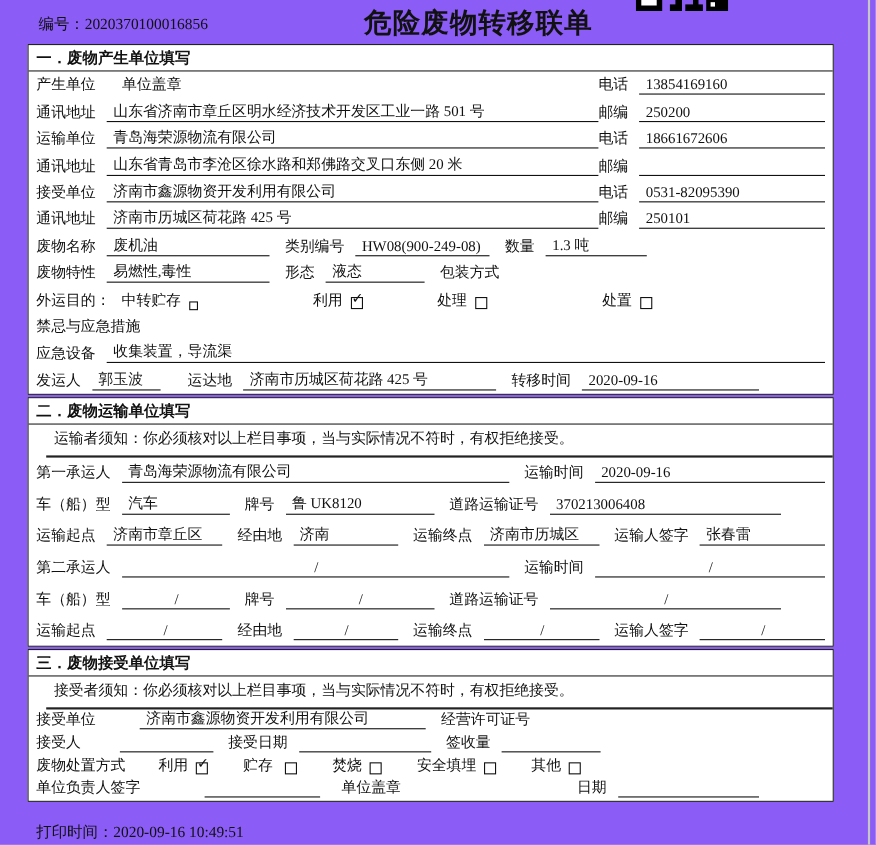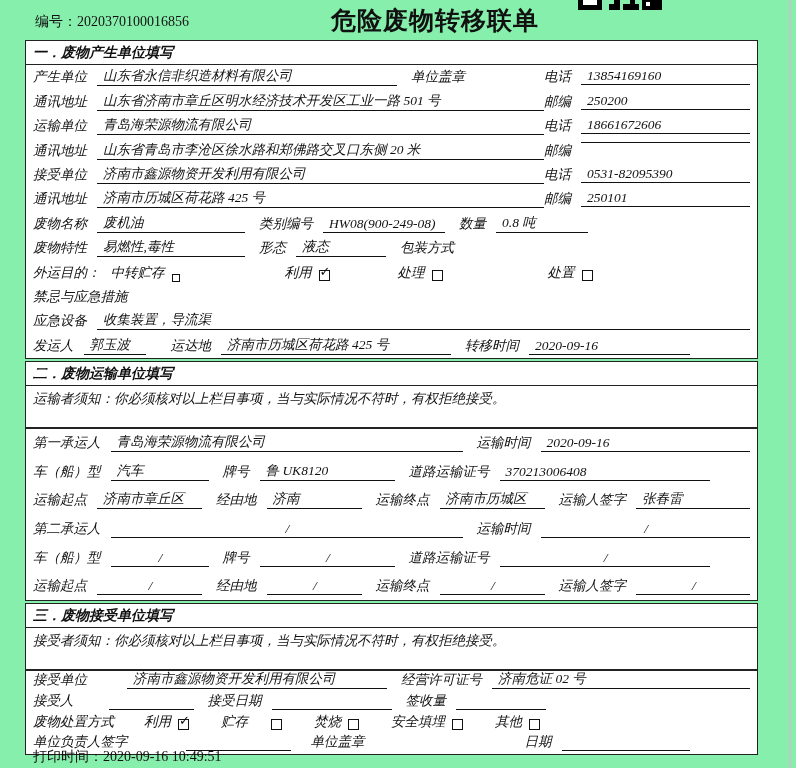--- a/index.html
+++ b/index.html
@@ -1,55 +1,55 @@
 <!DOCTYPE html>
 <html><head>
 <meta charset="utf-8">
 <style>
   * { box-sizing: border-box; margin: 0; padding: 0; }
   body { background: #ffffff; }
   .page {
-    position: relative; width: 796px; height: 768px; background: #86efac;
+    position: relative; width: 796px; height: 768px; background: #8b5cf6;
     color: #111; font-family: "Liberation Serif", "DejaVu Serif", serif;
     font-size: 13.5px; overflow: hidden;
   }
   .scan-edge { position: absolute; top: 0; left: 789px; width: 2px; height: 768px; background: #c6c6c6; }
 
   
   .doc-number { position: absolute; left: 35px; top: 13px; font-size: 14px; white-space: nowrap; }
   .doc-title {
     position: absolute; left: 331px; top: 4px; font-size: 25px; font-weight: 700;
     font-family: "Liberation Sans", "DejaVu Sans", sans-serif; letter-spacing: 1px; white-space: nowrap;
   }
   .qr-frag { position: absolute; left: 578px; top: 0; }
 
   
   .form { position: absolute; left: 25px; top: 40px; width: 733px; }
-  .sec { border: 1.5px solid #222; background: #fff; margin-bottom: 2px; font-style: italic; }
+  .sec { border: 1.5px solid #222; background: #fff; margin-bottom: 2px; }
   .sec-head {
     font-family: "Liberation Sans", "DejaVu Sans", sans-serif; font-weight: 700;
     font-size: 14px; padding: 3px 7px 2px 7px; border-bottom: 1px solid #222; white-space: nowrap;
   }
-  .notice { padding: 4px 7px 19px 7px; border-bottom: 2px solid #222; white-space: nowrap; }
+  .notice { padding: 4px 7px 6px 7px; border-bottom: 2px solid #222; white-space: nowrap; margin-left: 16px; }
 
   .rows { padding: 0 7px; }
   .frow { display: flex; align-items: flex-end; white-space: nowrap; }
   .s1 .frow { height: 24.4px; padding-bottom: 3px; }
   .s2 .frow { height: 28.6px; padding-bottom: 5px; }
   .s3 .frow { height: 20.8px; padding-bottom: 3px; }
 
   .lbl { flex: 0 0 auto; margin-right: 10px; }
   .val {
     border-bottom: 1px solid #111; padding: 0 4px 0 6px; min-width: 30px;
     overflow: hidden; flex: 0 0 auto;
   }
   .val.grow { flex: 1 1 auto; }
   .val.c { text-align: center; }
   .spacer { flex: 1 1 auto; }
-  .col-r { display: flex; align-items: flex-start; flex: 0 0 206px; margin-left: auto; }
+  .col-r { display: flex; align-items: flex-end; flex: 0 0 206px; margin-left: auto; }
   .col-r .val { flex: 1 1 auto; }
 
   
   .cbx {
     display: inline-block; width: 11px; height: 11px; border: 1.5px solid #111;
     margin-left: 7px; position: relative; flex: 0 0 auto; top: -1px;
   }
   .cbx.small { width: 8px; height: 8px; border-width: 1px; top: 0; }
   .cbx .mk {
     position: absolute; left: 0px; top: -6px; font-size: 13px; font-weight: 700;
@@ -84,21 +84,20 @@
   <div class="doc-title">危险废物转移联单</div>
 
   <div class="form">
 
     <div class="sec s1">
       <div class="sec-head">一．废物产生单位填写</div>
       <div class="rows">
 
         <div class="frow">
           <span class="lbl">产生单位</span>
-          <span class="val" style="width:300px">山东省永信非织造材料有限公司</span>
           <span class="lbl ml14">单位盖章</span>
           <span class="col-r">
             <span class="lbl">电话</span>
             <span class="val">13854169160</span>
           </span>
         </div>
 
         <div class="frow">
           <span class="lbl">通讯地址</span>
           <span class="val grow">山东省济南市章丘区明水经济技术开发区工业一路 501 号</span>
@@ -143,21 +142,21 @@
             <span class="val">250101</span>
           </span>
         </div>
 
         <div class="frow">
           <span class="lbl">废物名称</span>
           <span class="val" style="width:148px">废机油</span>
           <span class="lbl ml14">类别编号</span>
           <span class="val" style="width:122px">HW08(900-249-08)</span>
           <span class="lbl ml14">数量</span>
-          <span class="val" style="width:92px">0.8 吨</span>
+          <span class="val" style="width:92px">1.3 吨</span>
           <span class="spacer"></span>
         </div>
 
         <div class="frow">
           <span class="lbl">废物特性</span>
           <span class="val" style="width:148px">易燃性,毒性</span>
           <span class="lbl ml14">形态</span>
           <span class="val" style="width:90px">液态</span>
           <span class="lbl ml14">包装方式</span>
         </div>
@@ -269,40 +268,39 @@
 
     <div class="sec s3">
       <div class="sec-head">三．废物接受单位填写</div>
       <div class="notice">接受者须知：你必须核对以上栏目事项，当与实际情况不符时，有权拒绝接受。</div>
       <div class="rows">
 
         <div class="frow">
           <span class="lbl" style="margin-right:40px">接受单位</span>
           <span class="val" style="width:260px">济南市鑫源物资开发利用有限公司</span>
           <span class="lbl ml14">经营许可证号</span>
-          <span class="val grow">济南危证 02 号</span>
         </div>
 
         <div class="frow">
           <span class="lbl" style="margin-right:35px">接受人</span>
           <span class="val" style="width:85px"></span>
           <span class="lbl ml14">接受日期</span>
           <span class="val" style="width:120px"></span>
           <span class="lbl ml14">签收量</span>
           <span class="val" style="width:90px"></span>
           <span class="spacer"></span>
         </div>
 
         <div class="frow">
           <span class="lbl">废物处置方式</span>
           <span class="lbl ml20" style="margin-right:0">利用</span>
           <span class="cbx">
               <span class="mk">✓</span>
             </span>
-          <span class="lbl ml32" style="margin-right:16px">贮存</span>
+          <span class="lbl ml32" style="margin-right:4px">贮存</span>
           <span class="cbx">
               <span class="mk"></span>
             </span>
           <span class="lbl ml32" style="margin-right:0">焚烧</span>
           <span class="cbx">
               <span class="mk"></span>
             </span>
           <span class="lbl ml32" style="margin-right:0">安全填埋</span>
           <span class="cbx">
               <span class="mk"></span>

